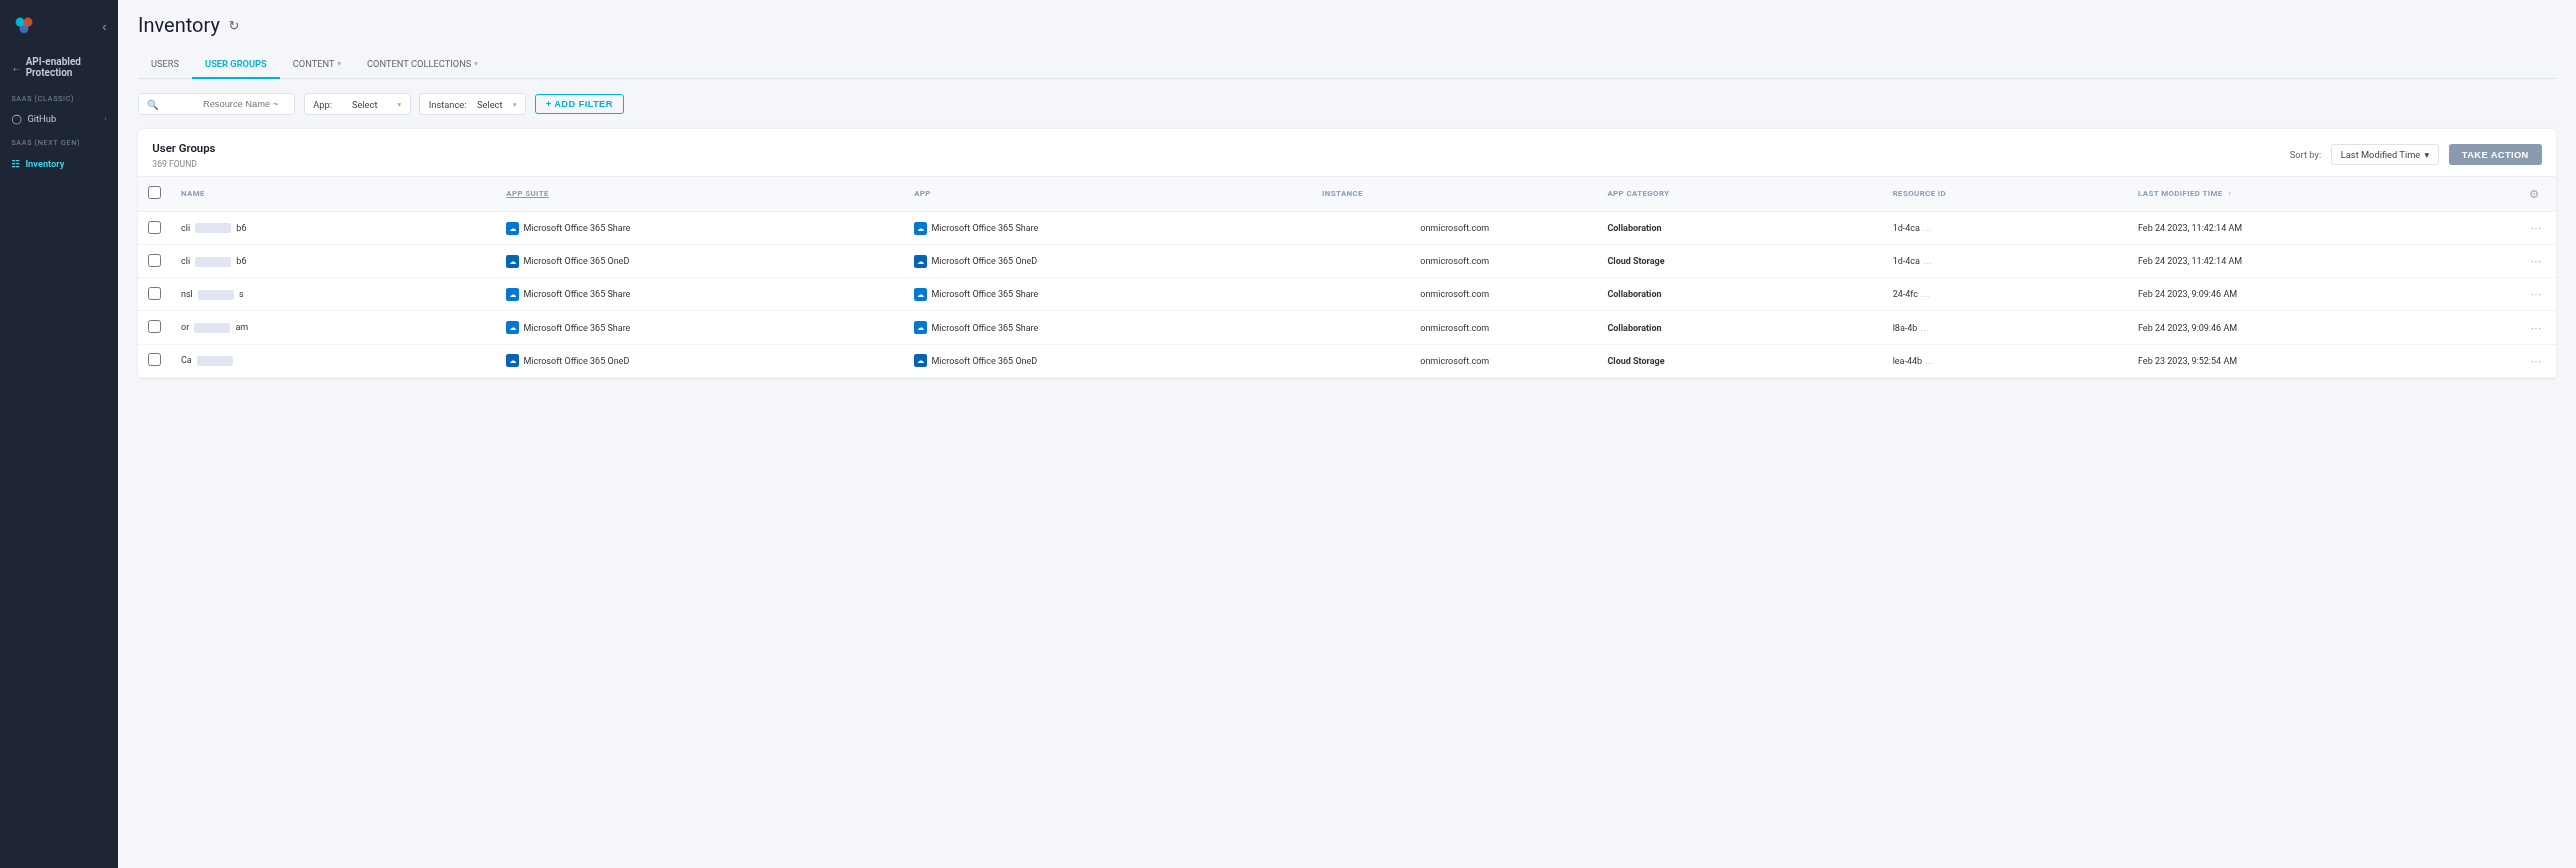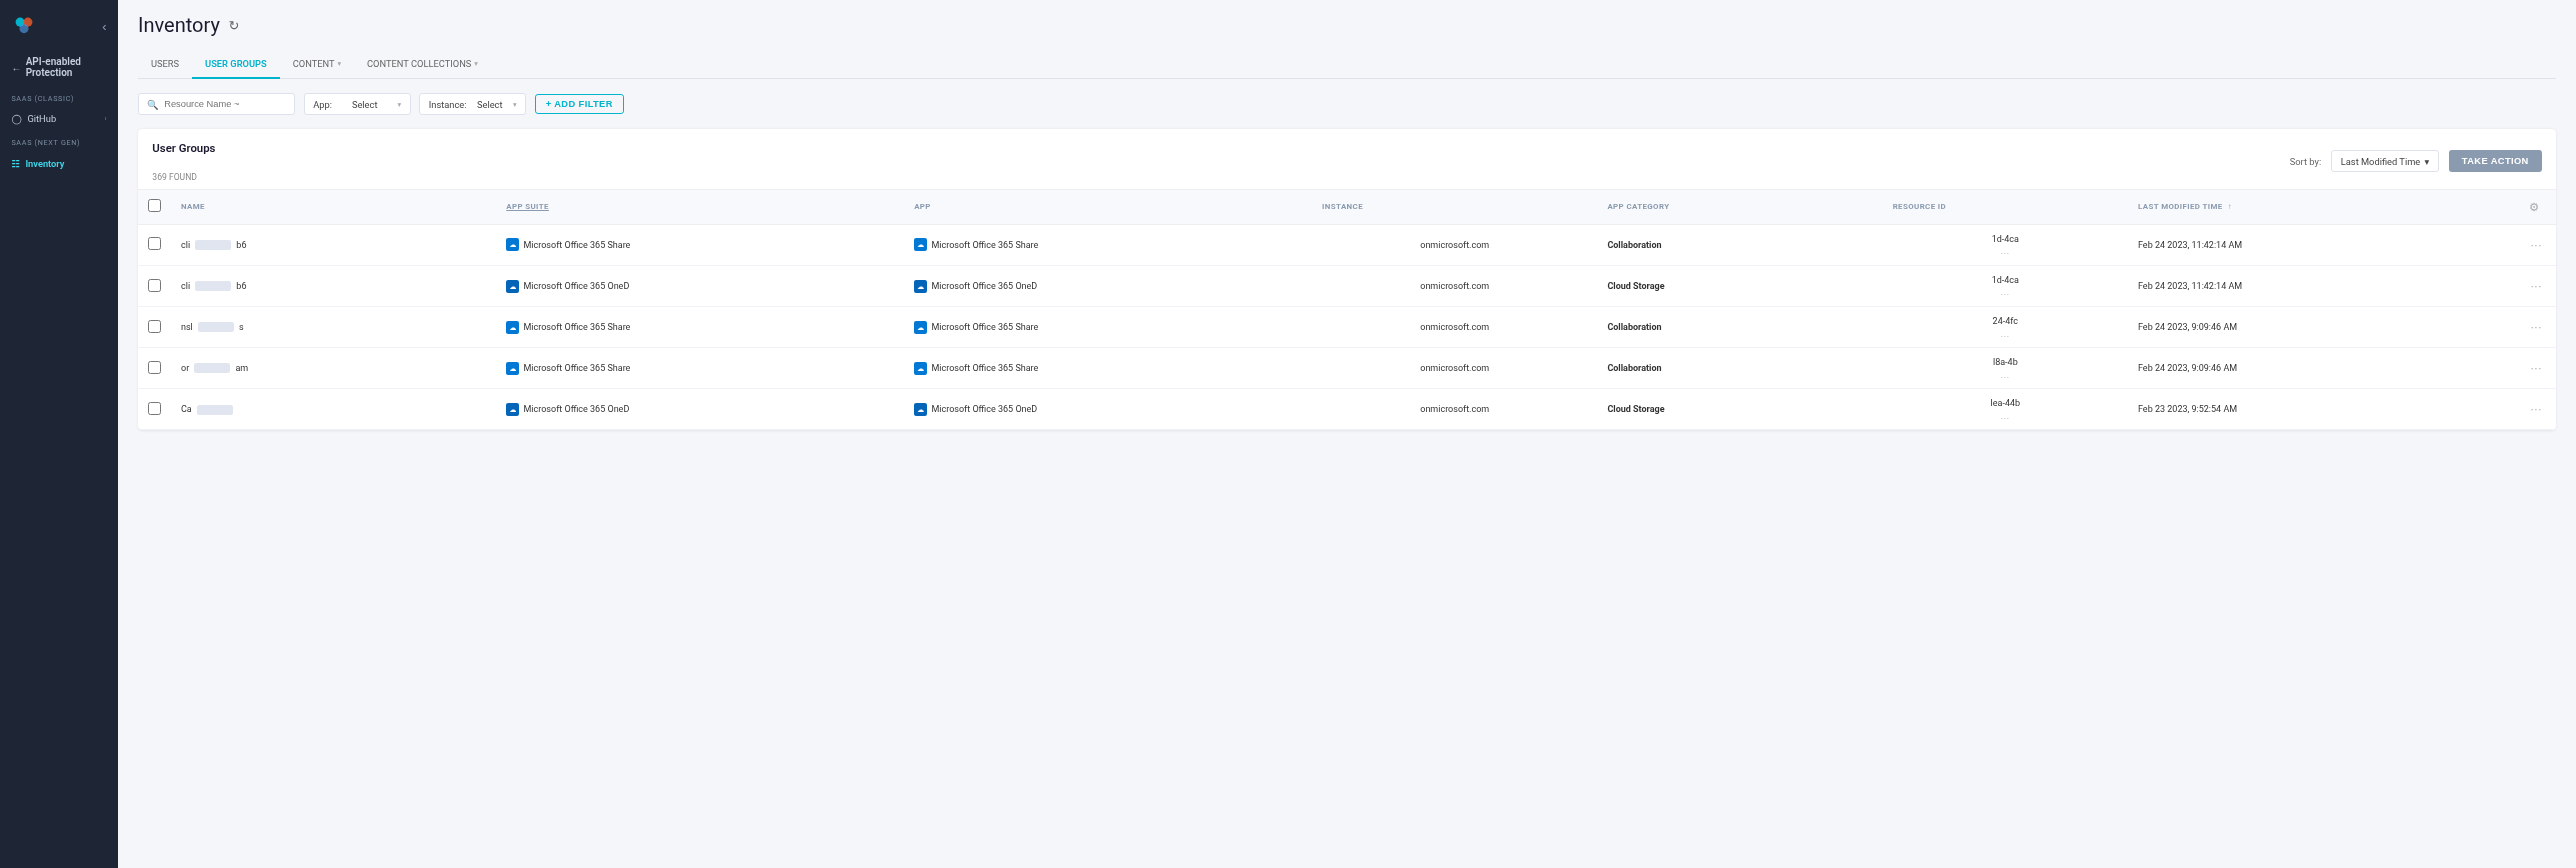--- a/index.html
+++ b/index.html
@@ -147,20 +147,21 @@
       min-width: 157px;
     }
     .search-icon { color: #999; font-size: 9.3px; }
     .search-input {
       border: none;
       outline: none;
       font-size: 9.3px;
       color: #444;
       background: transparent;
       width: 114px;
+      text-align: right;
     }
     .filter-select {
       display: flex;
       align-items: center;
       background: #fff;
       border: 0.7px solid #dde2ec;
       border-radius: 2.9px;
       padding: 4.3px 8.6px;
       gap: 5px;
       font-size: 9.3px;
@@ -196,21 +197,21 @@
       padding: 11.4px 14.3px 7.2px;
     }
     .table-title {
       font-size: 11.4px;
       font-weight: 600;
       color: #1a1a2e;
     }
     .table-count {
       font-size: 8.6px;
       color: #888;
-      margin-top: 17px;
+      margin-top: 4px;
     }
     .table-actions {
       display: flex;
       align-items: center;
       gap: 10px;
     }
     .sort-label { font-size: 9.3px; color: #666; }
     .sort-select {
       display: flex;
       align-items: center;
@@ -321,21 +322,20 @@
       height: 10px;
       width: 36px;
       vertical-align: middle;
       margin: 0 2.9px;
     }
 
     .resource-id-cell {
       display: flex;
       align-items: center;
       gap: 2.9px;
-      flex-direction: column;
     }
     .resource-id-text { color: #333; }
     .resource-id-dots { color: #aaa; letter-spacing: 0.7px; }
   </style>
 </head>
 <body>
 
 <div class="sidebar">
   <div class="sidebar-logo">
     <svg class="logo-icon" viewBox="0 0 40 40">

